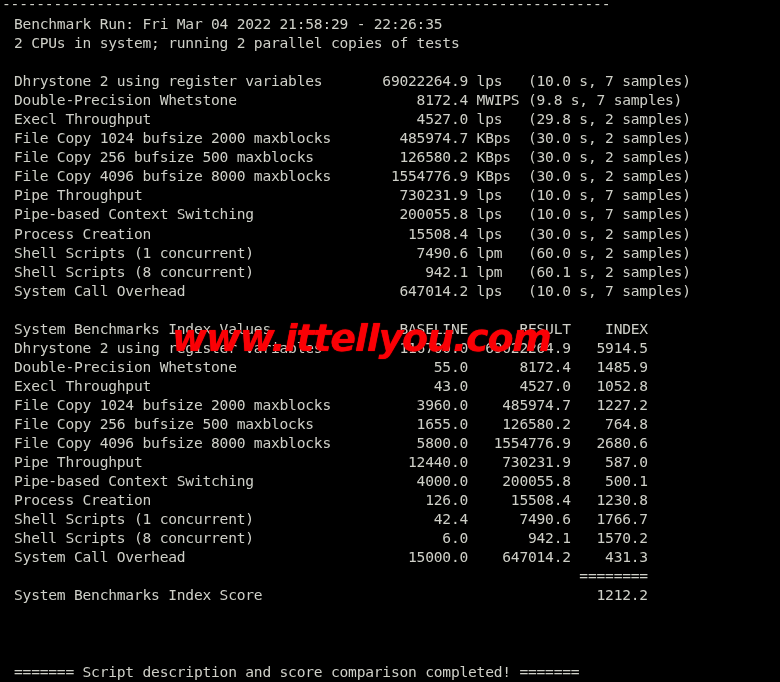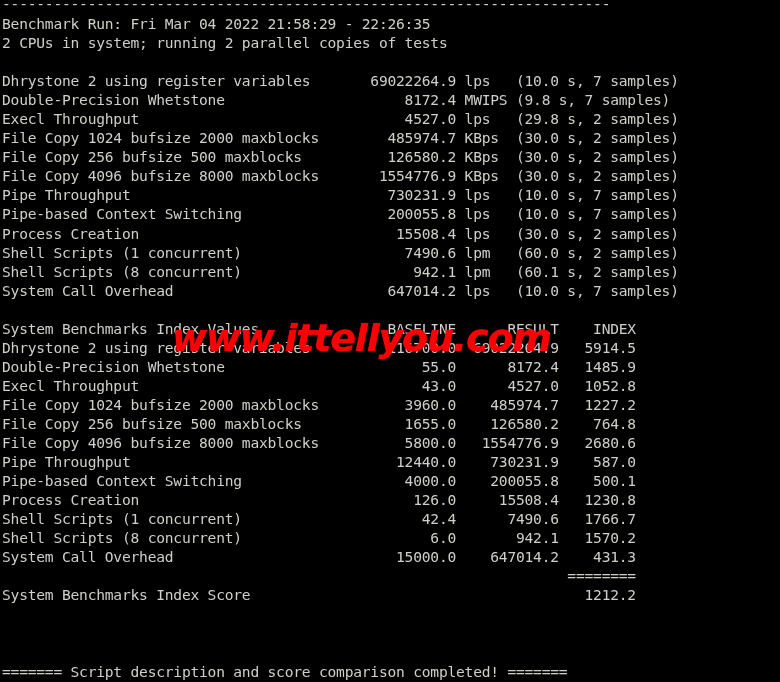--- a/index.html
+++ b/index.html
@@ -28,20 +28,21 @@
     line-height: 19.05px;
     letter-spacing: -0.22px;
     white-space: pre;
     padding: 0;
     box-sizing: border-box;
   }
   .line {
     height: 19.05px;
     white-space: pre;
     color: #cfd0c8;
+    margin-left: 12px;
   }
   .line.blank {
     color: transparent;
   }
   #top-rule {
     position: absolute;
     left: 2px;
     top: -6px;
     color: #cfd0c8;
     font-family: "DejaVu Sans Mono", "Liberation Mono", monospace;

